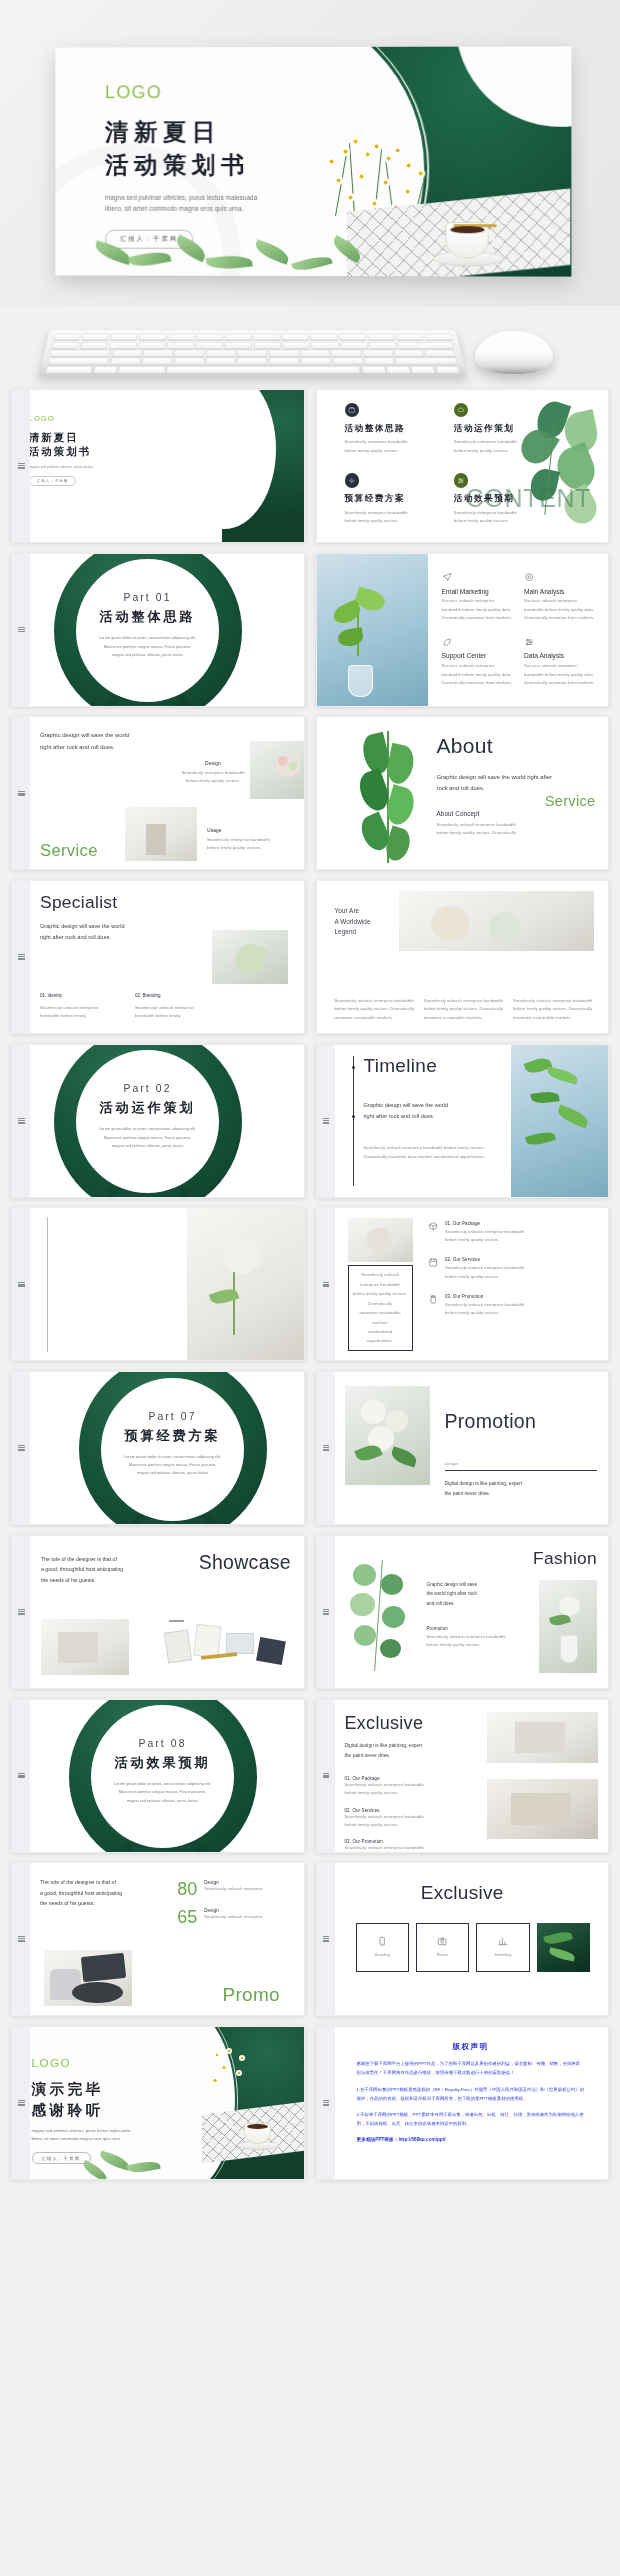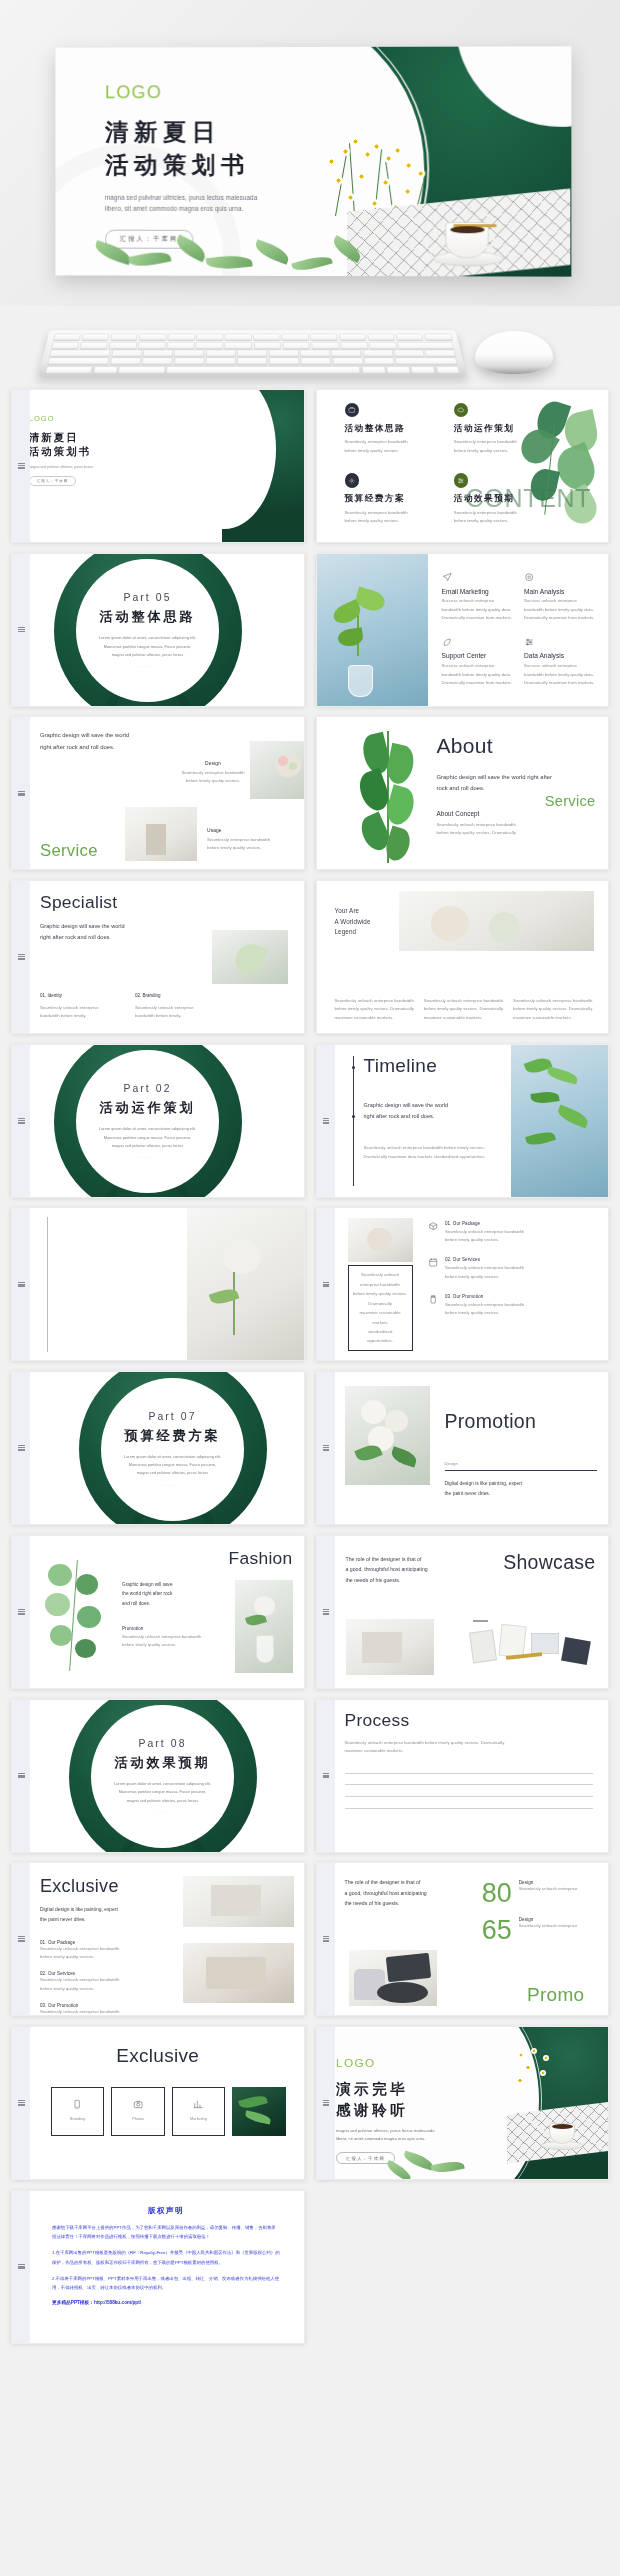--- a/index.html
+++ b/index.html
@@ -175,21 +175,21 @@
   .plant-cluster { position:absolute; }
   .pleaf { position:absolute; border-radius:50% 0 50% 50%; background:#5d9f63; opacity:.93; }
 
   .feat-ic svg { width:10.4px; height:10.4px; stroke:#3a3f4c; fill:none; stroke-width:1.1; }
   .feat-t { font-size:6.6px; color:#2b3040; margin:3.5px 0 2.8px; }
 
   .hr-line { height:0.7px; background:#cfd2d8; }
   .vline { width:0.7px; background:#33384a; }
   .dot { width:3.5px; height:3.5px; border-radius:50%; background:#2b3040; }
 
-  .big-num { font-size:27px; color:#6aa84f; font-weight:300; line-height:1; }
+  .big-num { font-size:18px; color:#6aa84f; font-weight:300; line-height:1; }
   .yr { font-size:21px; color:#2b3040; font-weight:300; letter-spacing:0.7px; }
 
   .box-outline { border:0.7px solid #2b3040; }
   .thin-box { border:0.7px solid #2b3040; }
 
   
   .cr-title { color:#2b35d8; font-family:"DejaVu Serif","Liberation Serif",serif; font-weight:700; font-size:7.6px; text-align:center; letter-spacing:1.4px; }
   .cr-p { color:#2b35d8; font-size:4.4px; line-height:2.1; margin-top:7px; }
   .cr-link { color:#2b35d8; font-size:4.7px; margin-top:7px; font-weight:700; }
 
@@ -425,21 +425,21 @@
           <div class="body-sm">Seamlessly enterprise bandwidth</div>
           <div class="body-sm">before timely quality vectors.</div>
         </div>
       </div>
     </div>
 
     <div class="slide part-slide">
       <div class="part-ring"></div>
       <div class="part-shadow-ring"></div>
       <div class="part-ring-inner">
-        <div class="part-num">Part 05</div>
+        <div class="part-num">Part 01</div>
         <div class="cn-h part-cn">活动整体思路</div>
         <div class="part-lorem">
           <div>Lorem ipsum dolor sit amet, consectetuer adipiscing elit.</div>
           <div>Maecenas porttitor congue massa. Fusce posuere,</div>
           <div>magna sed pulvinar ultricies, purus lectus</div>
         </div>
         <div class="part-dots">······</div>
       </div>
       <div class="rail"></div>
     </div>
@@ -724,20 +724,41 @@
         <div class="en-h1" style="font-size:19.5px">Promotion</div>
         <div class="body-sm" style="margin-top:28px">Design</div>
         <div class="hr-line" style="margin-top:2.1px;background:#33384a"></div>
         <div class="body-md" style="margin-top:8.3px;font-size:4.9px">Digital design is like painting, expert</div>
         <div class="body-md" style="font-size:4.9px">the paint never dries.</div>
       </div>
     </div>
 
     <div class="slide">
       <div class="rail"></div>
+      <div style="position:absolute;left:29px;top:18px;width:103px">
+        <div class="body-md" style="font-size:5.2px">The role of the designer is that of</div>
+        <div class="body-md" style="font-size:5.2px">a good, throughtful host anticipating</div>
+        <div class="body-md" style="font-size:5.2px">the needs of his guests.</div>
+      </div>
+      <div class="en-h1" style="position:absolute;right:12.5px;top:16.7px;font-size:19.5px">Showcase</div>
+      <div class="photo ph-grad-c" style="left:29px;bottom:12.5px;width:88px;height:56px">
+        <div style="position:absolute;left:16.7px;top:12.5px;width:40px;height:31px;background:#ddd9d0"></div>
+      </div>
+      <div style="position:absolute;right:12.5px;bottom:12.5px;width:132px;height:60px">
+        <div style="position:absolute;left:7px;top:15.3px;width:23.6px;height:31px;background:#ecece9;border:0.7px solid #d5d5d2;transform:rotate(-8deg)"></div>
+        <div style="position:absolute;left:36px;top:9.7px;width:25px;height:32px;background:#f4f4f1;border:0.7px solid #dcdcd8;transform:rotate(6deg)"></div>
+        <div style="position:absolute;left:67px;top:18px;width:28px;height:21px;background:#e4e7ea;border:0.7px solid #cfd4d8"></div>
+        <div style="position:absolute;left:99px;top:23.6px;width:26.4px;height:23.6px;background:#3a3f4c;transform:rotate(10deg)"></div>
+        <div style="position:absolute;left:42px;top:39px;width:36px;height:3.5px;background:#c8a23d;transform:rotate(-6deg)"></div>
+        <div style="position:absolute;left:9.7px;top:4.2px;width:15.3px;height:2.8px;background:#9aa1ab"></div>
+      </div>
+    </div>
+
+    <div class="slide">
+      <div class="rail"></div>
       <div style="position:absolute;left:25px;top:16.7px;width:76px;height:125px">
         <div style="position:absolute;left:36px;top:7px;width:1.4px;height:111px;background:#6aa36a;transform:rotate(4deg)"></div>
         <div style="position:absolute;left:11px;top:11px;width:23.6px;height:22px;border-radius:50%;background:#8fc48a"></div>
         <div style="position:absolute;left:39px;top:21px;width:22px;height:21px;border-radius:50%;background:#5e9f63"></div>
         <div style="position:absolute;left:8.3px;top:40px;width:25px;height:23.6px;border-radius:50%;background:#a8d2a0"></div>
         <div style="position:absolute;left:40px;top:53px;width:23.6px;height:22px;border-radius:50%;background:#6fb074"></div>
         <div style="position:absolute;left:12.5px;top:72px;width:22px;height:21px;border-radius:50%;background:#8fc48a"></div>
         <div style="position:absolute;left:38px;top:86px;width:21px;height:19.5px;border-radius:50%;background:#4e8f55"></div>
       </div>
       <div style="position:absolute;left:110px;top:14px;right:11px">
@@ -753,70 +774,36 @@
           </div>
           <div class="photo ph-grad-a" style="position:relative;width:58px;height:93px">
             <div style="position:absolute;left:21px;bottom:9.7px;width:18px;height:28px;border-radius:2.8px 2.8px 8.3px 8.3px;background:rgba(255,255,255,.7);border:0.7px solid #e2e2de"></div>
             <div style="position:absolute;left:19.5px;top:16.7px;width:21px;height:19.5px;border-radius:50%;background:#f3f2ec"></div>
             <div style="position:absolute;left:11px;top:35px;width:19.5px;height:9.7px;border-radius:0 60% 0 60%;background:#6aa35c;transform:rotate(-16deg)"></div>
           </div>
         </div>
       </div>
     </div>
 
-    <div class="slide">
-      <div class="rail"></div>
-      <div style="position:absolute;left:29px;top:18px;width:103px">
-        <div class="body-md" style="font-size:5.2px">The role of the designer is that of</div>
-        <div class="body-md" style="font-size:5.2px">a good, throughtful host anticipating</div>
-        <div class="body-md" style="font-size:5.2px">the needs of his guests.</div>
-      </div>
-      <div class="en-h1" style="position:absolute;right:12.5px;top:16.7px;font-size:19.5px">Showcase</div>
-      <div class="photo ph-grad-c" style="left:29px;bottom:12.5px;width:88px;height:56px">
-        <div style="position:absolute;left:16.7px;top:12.5px;width:40px;height:31px;background:#ddd9d0"></div>
-      </div>
-      <div style="position:absolute;right:12.5px;bottom:12.5px;width:132px;height:60px">
-        <div style="position:absolute;left:7px;top:15.3px;width:23.6px;height:31px;background:#ecece9;border:0.7px solid #d5d5d2;transform:rotate(-8deg)"></div>
-        <div style="position:absolute;left:36px;top:9.7px;width:25px;height:32px;background:#f4f4f1;border:0.7px solid #dcdcd8;transform:rotate(6deg)"></div>
-        <div style="position:absolute;left:67px;top:18px;width:28px;height:21px;background:#e4e7ea;border:0.7px solid #cfd4d8"></div>
-        <div style="position:absolute;left:99px;top:23.6px;width:26.4px;height:23.6px;background:#3a3f4c;transform:rotate(10deg)"></div>
-        <div style="position:absolute;left:42px;top:39px;width:36px;height:3.5px;background:#c8a23d;transform:rotate(-6deg)"></div>
-        <div style="position:absolute;left:9.7px;top:4.2px;width:15.3px;height:2.8px;background:#9aa1ab"></div>
-      </div>
-    </div>
-
     <div class="slide part-slide">
       <div class="part-ring" style="left:57px"></div>
       <div class="part-shadow-ring" style="left:107px"></div>
       <div class="part-ring-inner" style="left:79px">
         <div class="part-num">Part 08</div>
         <div class="cn-h part-cn">活动效果预期</div>
         <div class="part-lorem">
           <div>Lorem ipsum dolor sit amet, consectetuer adipiscing elit.</div>
           <div>Maecenas porttitor congue massa. Fusce posuere,</div>
           <div>magna sed pulvinar ultricies, purus lectus</div>
         </div>
         <div class="part-dots">······</div>
       </div>
       <div class="rail"></div>
     </div>
 
-    <div class="slide">
-      <div class="rail"></div>
-      <div class="pad">
-        <div class="en-h1" style="font-size:17.4px">Process</div>
-        <div class="body-sm" style="margin-top:9.7px;max-width:174px">Seamlessly unleash enterprise bandwidth before timely quality vectors. Dramatically maximize sustainable markets.</div>
-        <div style="margin-top:16.7px;display:flex;flex-direction:column;gap:11px">
-          <div class="hr-line"></div>
-          <div class="hr-line"></div>
-          <div class="hr-line"></div>
-          <div class="hr-line"></div>
-        </div>
-      </div>
-    </div>
 
     <div class="slide">
       <div class="rail"></div>
       <div style="position:absolute;left:28px;top:14px;width:132px">
         <div class="en-h1" style="font-size:18px">Exclusive</div>
         <div class="body-md" style="margin-top:9.7px;font-size:4.9px">Digital design is like painting, expert</div>
         <div class="body-md" style="font-size:4.9px">the paint never dries.</div>
         <div style="margin-top:15.3px;display:flex;flex-direction:column;gap:9.7px">
           <div>
             <div class="label-sm" style="font-size:4.5px">01. Our Package</div>

